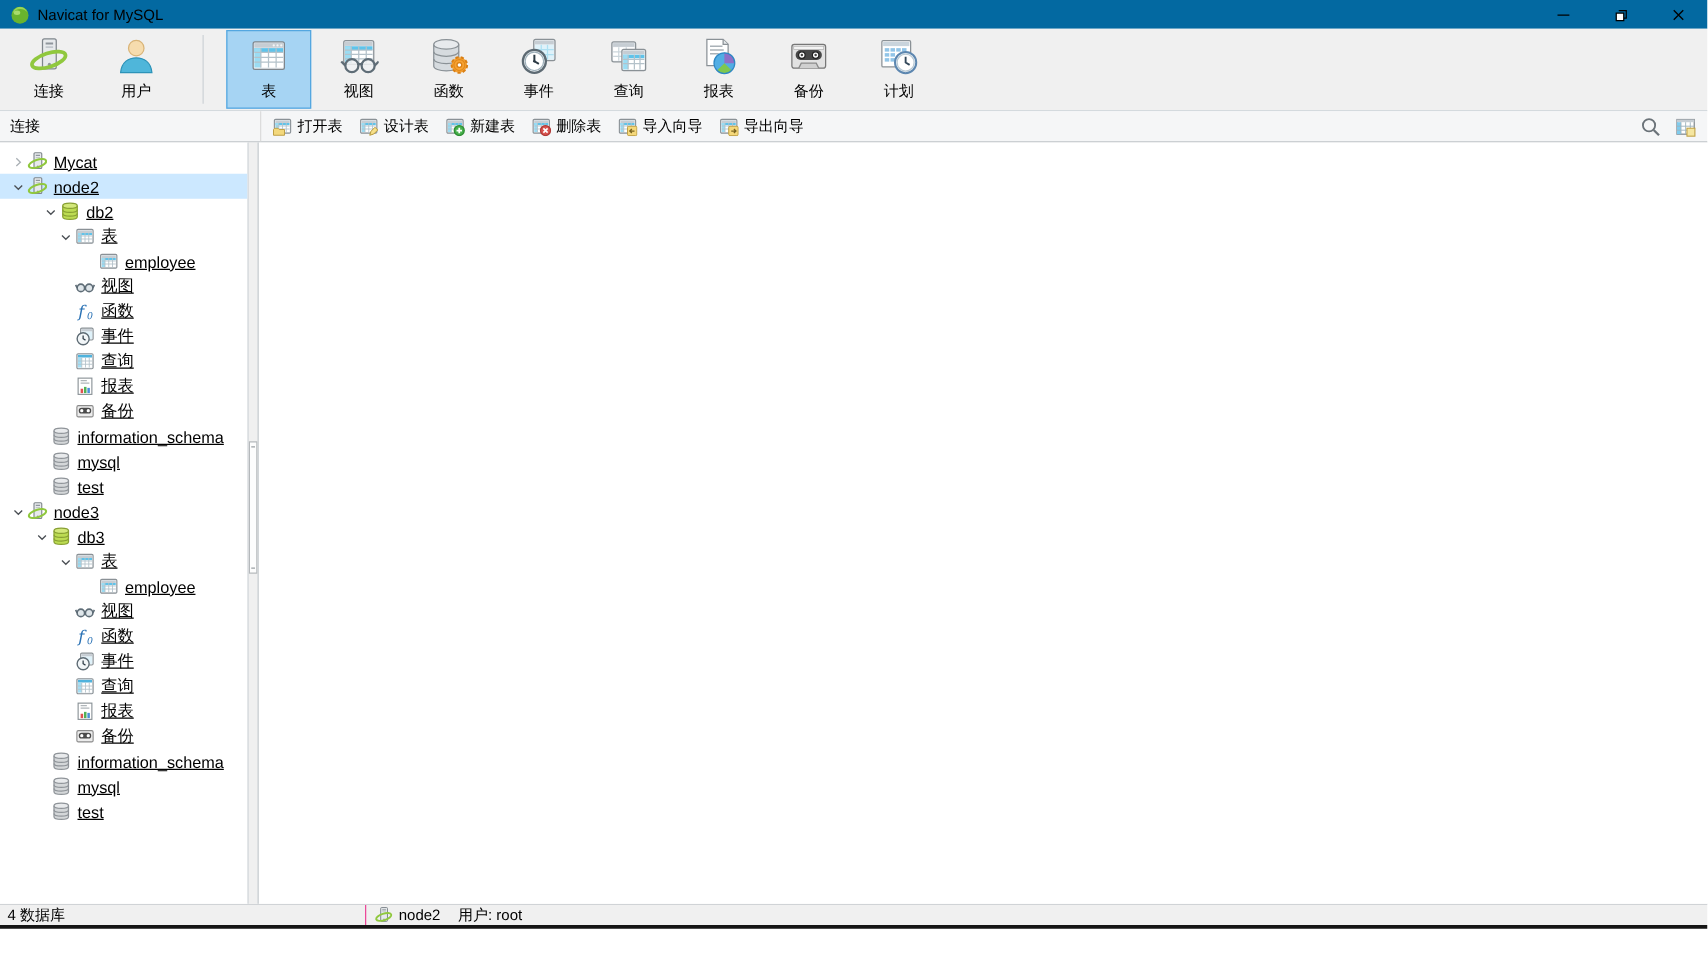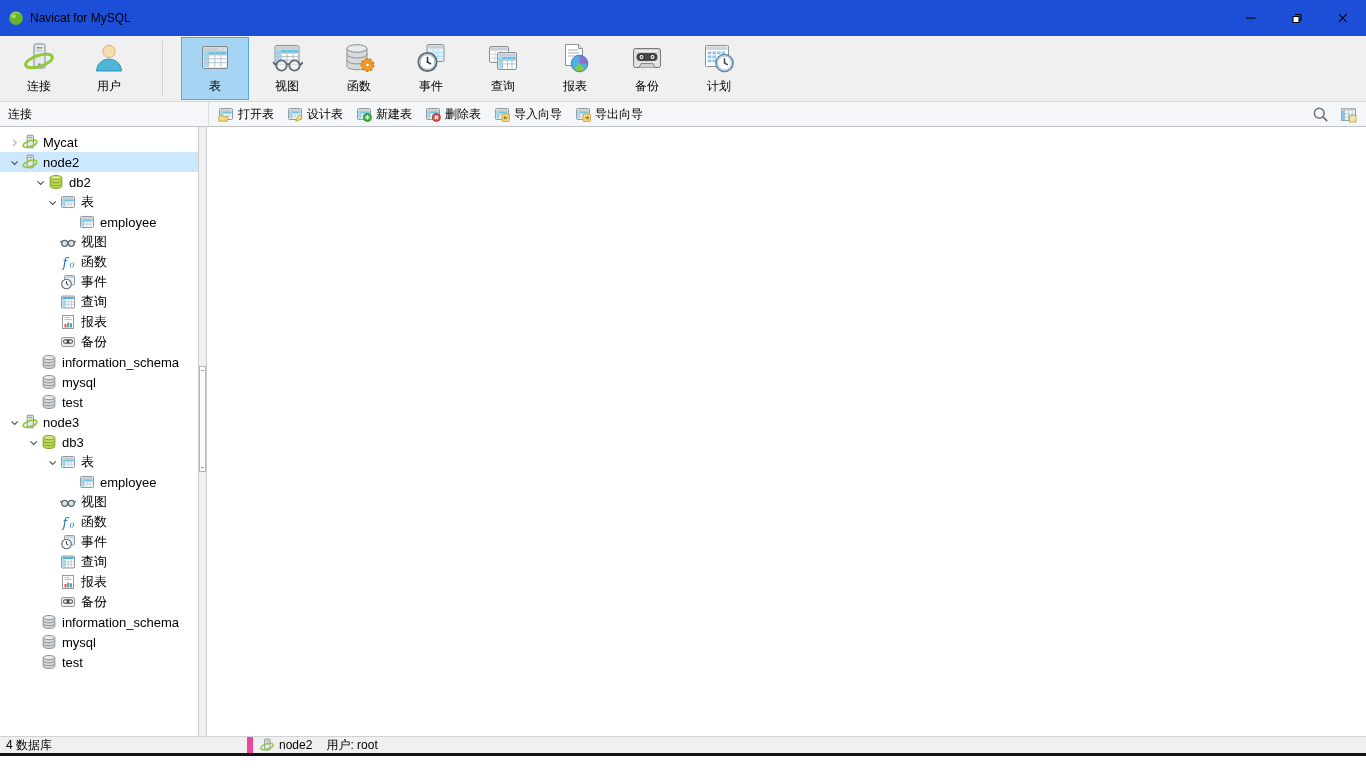--- a/index.html
+++ b/index.html
@@ -1,21 +1,21 @@
 <!DOCTYPE html>
 <html><head>
 <meta charset="utf-8">
 <style>
   * { margin:0; padding:0; box-sizing:border-box; }
   html,body { width:1366px; height:768px; overflow:hidden; }
   body { font-family:"Liberation Sans","DejaVu Sans",sans-serif; font-size:12px; color:#000; background:#fff; position:relative; }
   .icon { display:inline-flex; align-items:center; justify-content:center; line-height:0; flex:none; }
 
   
-  .titlebar { height:36px; display:flex; align-items:center; background:#1d4ed8; padding-left:8px; }
+  .titlebar { height:23px; display:flex; align-items:center; background:#0369a1; padding-left:8px; }
   .titlebar .logo { margin-right:6px; }
   .title-text { font-size:12px; color:#000; }
   .win-controls { margin-left:auto; display:flex; height:100%; }
   .win-btn { width:46px; height:100%; display:flex; align-items:center; justify-content:center; }
 
   
   .menubar { height:25px; background:#f0f0f0; display:flex; align-items:center; padding-left:1px; }
   .menu-item { padding:4px 9px; margin-right:7px; }
 
   
@@ -28,37 +28,37 @@
   .tb-group { display:flex; }
 
   
   .subbar { height:25px; background:#f5f6f7; display:flex; align-items:center; border-bottom:1px solid #bfc4c8; }
   .subbar-header { width:209px; align-self:stretch; display:flex; align-items:center; padding-left:8px; border-right:1px solid #dcdcdc; }
   .sub-buttons { display:flex; align-items:center; padding-left:5px; }
   .sub-btn { display:flex; align-items:center; gap:4px; padding:2px 4px; margin-right:5px; }
   .subbar-right { margin-left:auto; display:flex; align-items:center; gap:11px; padding-right:9px; }
 
   
-  .workspace { display:flex; height:609px; }
+  .workspace { display:flex; height:609px;text-decoration:underline; }
   .sidebar { width:199px; background:#fff; border-right:1px solid #c8cdd1; padding-top:5px; overflow:hidden; }
   .vscroll { width:8px; background:#f0f0f0; border-right:1px solid #c8cdd1; position:relative; }
   .vthumb { position:absolute; left:0; top:239px; width:7px; height:106px; background:#fdfdfd; border:1px solid #b4b8bb; }
   .vthumb:before, .vthumb:after { content:""; position:absolute; left:1px; width:3px; height:1px; background:#9aa0a4; }
   .vthumb:before { top:3px; } .vthumb:after { bottom:3px; }
   .main { flex:1; background:#fff; }
 
   
   .tree-row { height:20px; display:flex; align-items:center; font-size:13px; white-space:nowrap; }
   .tree-row.selected { background:#cce8ff; }
   .arrow { width:16px; height:16px; flex:none; display:flex; align-items:center; justify-content:center; }
   .tree-row .icon { margin-right:5px; }
 
   
   .statusbar { height:17px; background:#f0f0f0; border-top:1px solid #d0d3d6; display:flex; align-items:center; font-size:12px; }
-  .status-left { padding-left:6px; width:253px; align-self:stretch; display:flex; align-items:center; border-right:6px solid #ec4899; }
+  .status-left { padding-left:6px; width:293px; align-self:stretch; display:flex; align-items:center; border-right:1px solid #ec4899; }
   .status-conn { display:flex; align-items:center; padding-left:7px; }
   .status-conn .icon { margin-right:5px; }
   .status-user { margin-left:14px; }
   .bottom-strip { height:3px; background:#151515; }
 
   .watermark { position:absolute; right:3px; bottom:9px; font-family:"DejaVu Serif","Liberation Serif",serif; font-size:21px; color:#d4d4d4; letter-spacing:0.5px; pointer-events:none; z-index:5; }
 </style>
 </head>
 <body>
 

